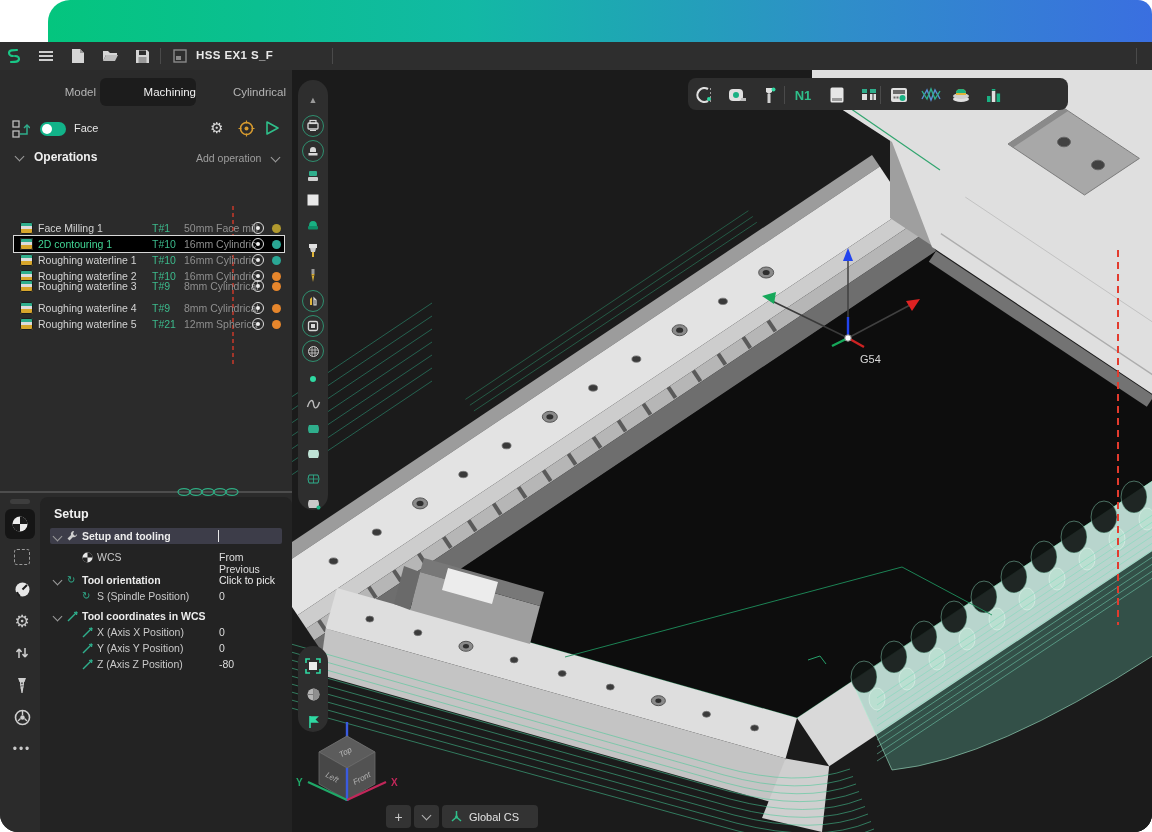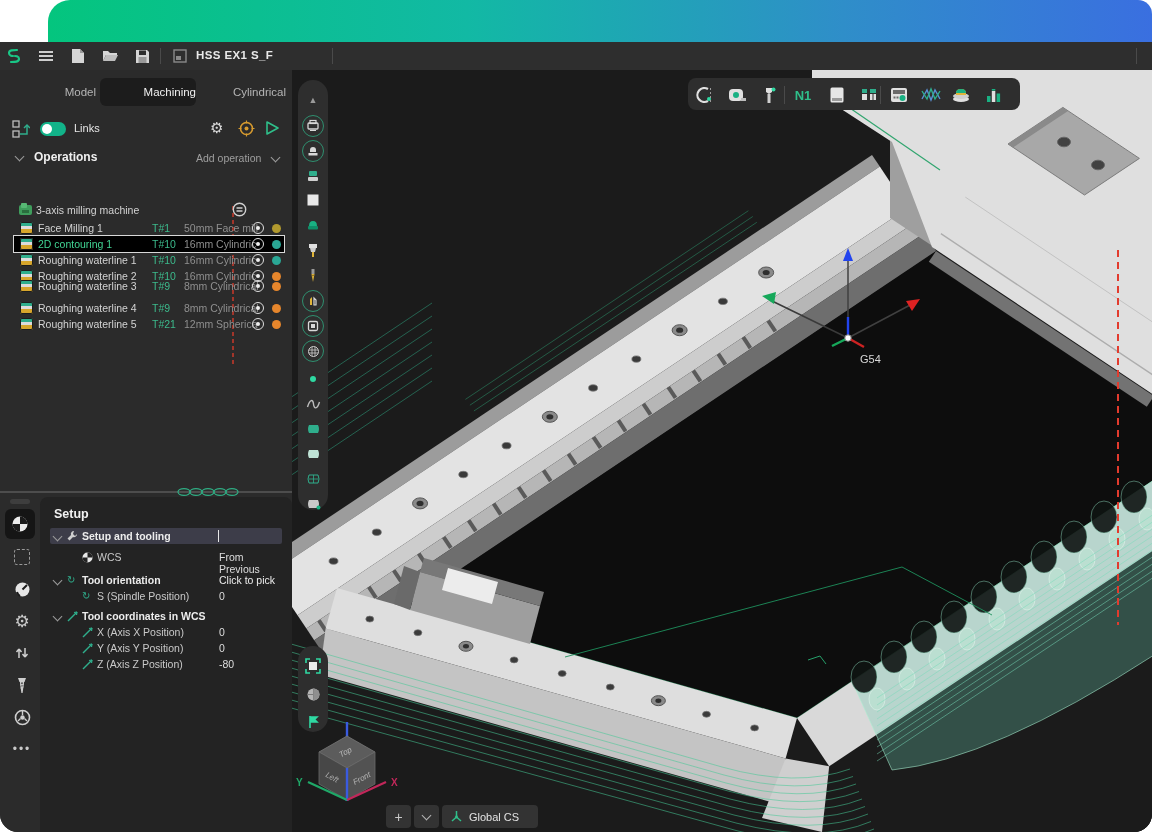--- a/index.html
+++ b/index.html
@@ -43,21 +43,21 @@
   .srow .val{position:absolute;left:167px;top:1px;color:#dedede;}
   .srow.grp .lab{color:#ececec;font-weight:bold;}
   .tealglyph{color:#2fae8c;font-size:10px;}
   
   .stripico{position:absolute;left:8px;width:28px;height:28px;display:flex;align-items:center;justify-content:center;color:#c9c9c9;font-size:15px;}
   
   #viewport{left:292px;top:28px;width:860px;height:762px;background:#1b1b1b;border-radius:0 0 16px 0;overflow:hidden;}
   .pill{position:absolute;background:#2e2e2e;border-radius:16px;}
   .pico{position:absolute;left:0;width:30px;height:24px;display:flex;align-items:center;justify-content:center;}
   .ring{box-sizing:border-box;width:22px;height:22px;border:1px solid #2e8f6f;border-radius:50%;display:flex;align-items:center;justify-content:center;margin:auto;}
-  #toptools{left:396px;top:8px;width:332px;height:32px;background:#2e2e2e;border-radius:8px;}
+  #toptools{left:396px;top:8px;width:332px;height:32px;background:#2e2e2e;border-radius:8px;padding-left:48px;}
   .tico{position:absolute;top:5px;width:26px;height:24px;display:flex;align-items:center;justify-content:center;color:#d8d8d8;}
   .bbtn{position:absolute;top:735px;height:23px;background:#333333;border-radius:4px;color:#c9c9c9;
     display:flex;align-items:center;justify-content:center;font-size:12px;}
   text{font-family:"Liberation Sans",sans-serif;}
 </style>
 </head>
 <body>
 
 <div id="stage">
   <div id="banner" class="abs"></div>
@@ -120,21 +120,21 @@
       <div class="abs" style="left:0;top:44px;width:292px;height:30px">
         <svg class="abs" style="left:12px;top:6px" width="18" height="18" viewBox="0 0 18 18">
             <rect x="1" y="1" width="6" height="6" fill="none" stroke="#bdbdbd" stroke-width="1.3"></rect>
             <rect x="1" y="11" width="6" height="6" fill="none" stroke="#bdbdbd" stroke-width="1.3"></rect>
             <path d="M8 14h7V5" fill="none" stroke="#2fae8c" stroke-width="1.5"></path>
             <path d="M12 8l3-3 3 3" fill="none" stroke="#2fae8c" stroke-width="1.5"></path>
           </svg>
         <div class="toggle" style="left:40px;top:8px">
             <div class="knob"></div>
           </div>
-        <span class="abs" style="left:74px;top:8px;color:#e6e6e6;font-size:11px">Links</span>
+        <span class="abs" style="left:74px;top:8px;color:#e6e6e6;font-size:11px">Face</span>
         <span class="abs" style="left:210px;top:5px;color:#d8d8d8;font-size:15px">⚙</span>
         <svg class="abs" style="left:238px;top:6px" width="17" height="17" viewBox="0 0 17 17">
             <circle cx="8.5" cy="8.5" r="6" fill="none" stroke="#d79b2f" stroke-width="1.6"></circle>
             <circle cx="8.5" cy="8.5" r="2" fill="#d79b2f"></circle>
             <path d="M8.5 0.5v3M8.5 13.5v3M0.5 8.5h3M13.5 8.5h3" stroke="#d79b2f" stroke-width="1.2"></path>
           </svg>
         <svg class="abs" style="left:264px;top:6px" width="16" height="16" viewBox="0 0 16 16">
             <path d="M3 2l11 6-11 6z" fill="none" stroke="#2fbf8a" stroke-width="1.6" stroke-linejoin="round"></path>
           </svg>
       </div>
@@ -144,33 +144,20 @@
         <span class="abs" style="left:34px;top:4px;color:#f0f0f0;font-weight:bold;font-size:12px">Operations</span>
         <span class="abs" style="left:196px;top:6px;color:#9f9f9f;font-size:10.5px">Add operation</span>
         <span class="chev abs" style="left:272px;top:8px"></span>
       </div>
 
       <div class="abs" style="left:0;top:100px;width:292px;height:215px">
         <svg class="abs" style="left:232px;top:36px;height:160px;width:2" viewBox="0 0 2 160" preserveAspectRatio="none">
             <line x1="1" y1="0" x2="1" y2="160" stroke="#c0392b" stroke-width="1.6" stroke-dasharray="4 3"></line>
           </svg>
 
-        <div class="oprow" style="top:32px">
-          <svg class="abs" style="left:4px;top:0" width="15" height="15" viewBox="0 0 15 15">
-              <rect x="1" y="3" width="13" height="10" rx="2" fill="#3f9d5c"></rect>
-              <rect x="3" y="1" width="6" height="5" rx="1" fill="#57b874"></rect>
-              <rect x="4" y="8" width="7" height="3" fill="#2a6e3e"></rect>
-            </svg>
-          <span class="nm" style="left:22px;width:160px">3-axis milling machine</span>
-          <svg class="abs" style="left:218px;top:0" width="15" height="15" viewBox="0 0 15 15">
-              <circle cx="7.5" cy="7.5" r="6.2" fill="none" stroke="#d0d0d0" stroke-width="1.4"></circle>
-              <line x1="4.5" y1="6" x2="10.5" y2="6" stroke="#d0d0d0" stroke-width="1.3"></line>
-              <line x1="4.5" y1="9" x2="10.5" y2="9" stroke="#d0d0d0" stroke-width="1.3"></line>
-            </svg>
-        </div>
 
         <div class="oprow" style="top:50px">
             <span class="opicon"></span>
             <span class="nm">Face Milling 1</span>
             <span class="tn">T#1</span>
             <span class="td">50mm Face mill</span>
             <span class="radio"></span>
             <span class="dot" style="background: rgb(177, 153, 46);"></span>
           </div>
         <div class="oprow sel" style="top:66px">

